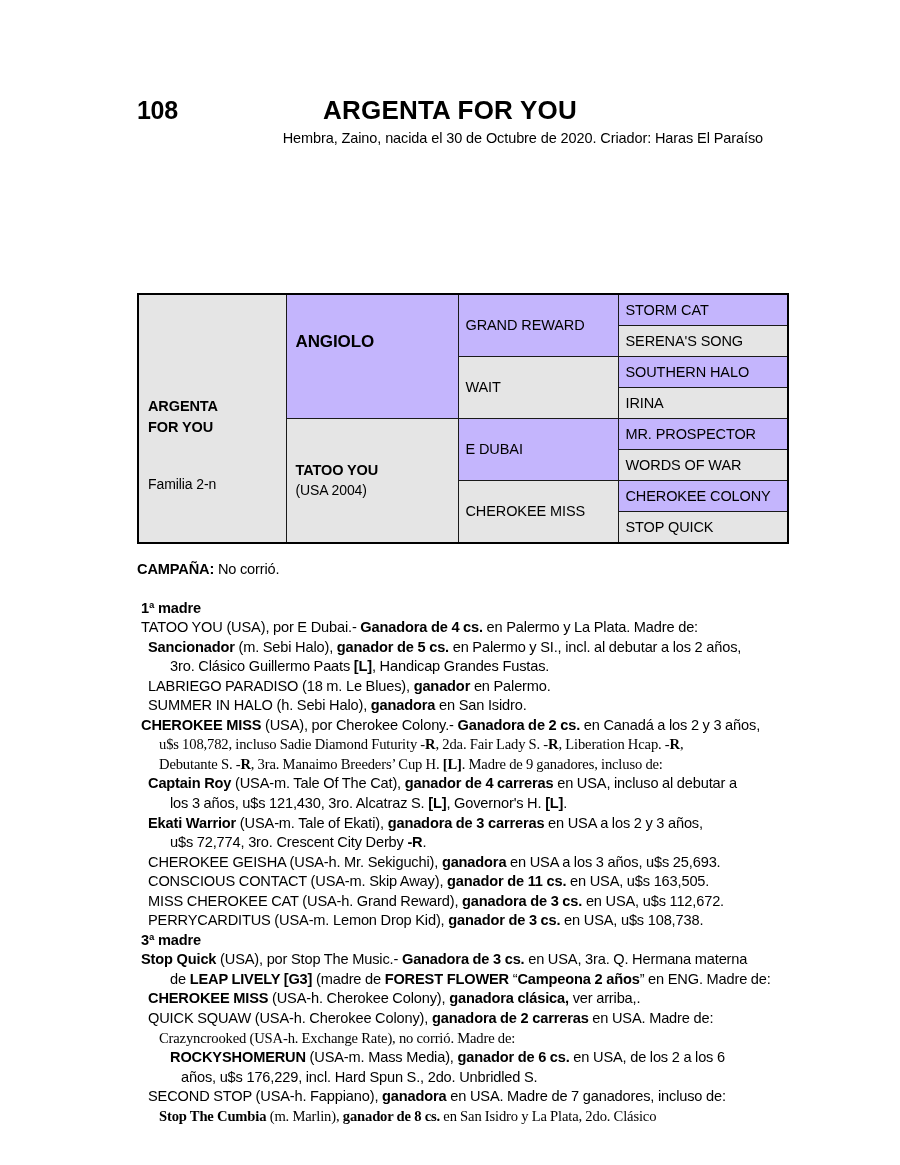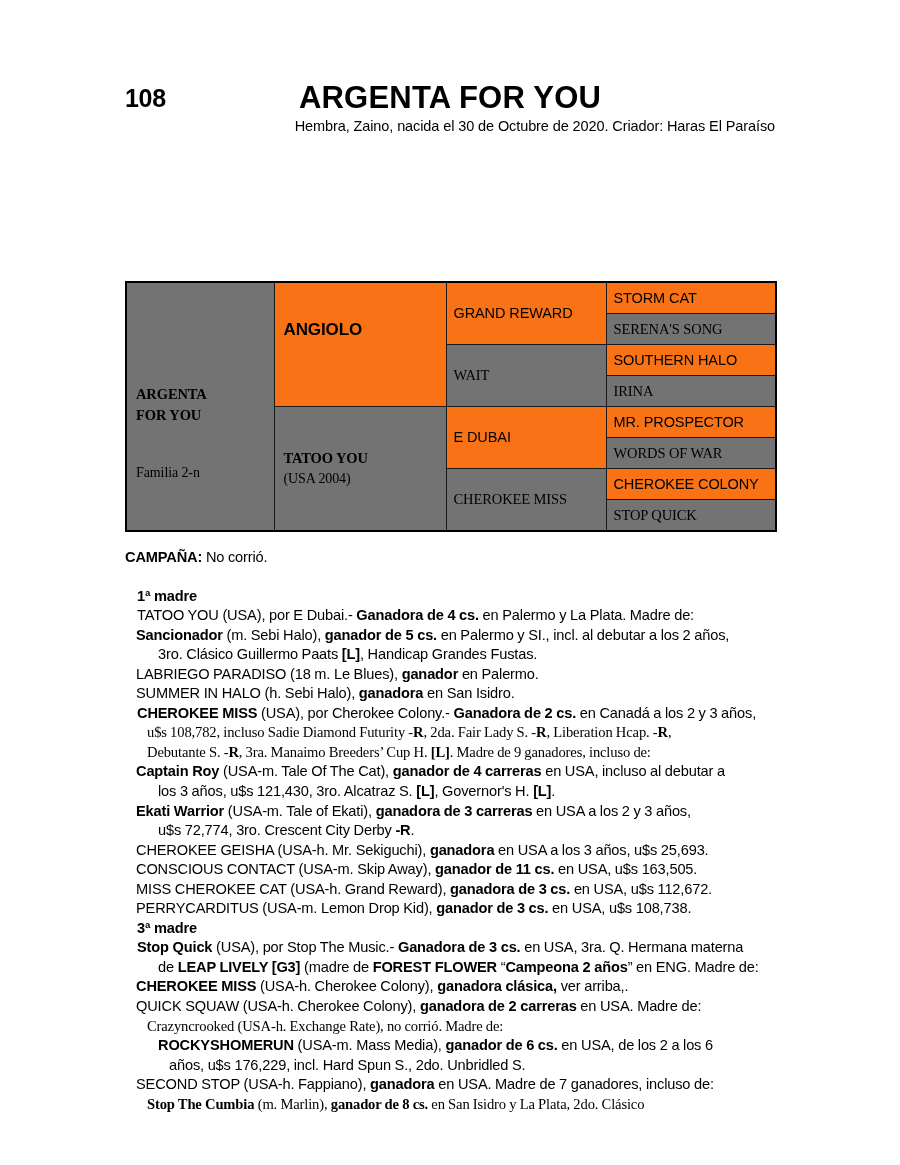--- a/index.html
+++ b/index.html
@@ -12,21 +12,21 @@
     height: 1165px;
     font-family: "Liberation Sans", sans-serif;
     color: #000000;
     -webkit-font-smoothing: antialiased;
   }
   .page {
     position: relative;
     width: 900px;
     height: 1165px;
     box-sizing: border-box;
-    padding: 0;
+    padding: 12px;
     overflow: hidden;
   }
 
   
   .header {
     position: relative;
     margin: 0 125px 0 125px;
     padding-top: 84px;
     height: 56px;
   }
@@ -38,21 +38,21 @@
     font-weight: bold;
     letter-spacing: -0.3px;
     line-height: 28px;
   }
   .horse-name {
     position: absolute;
     left: 0;
     right: 0;
     top: 84px;
     text-align: center;
-    font-size: 31px;
+    font-size: 26px;
     font-weight: bold;
     line-height: 28px;
     letter-spacing: 0.2px;
   }
   .subtitle {
     position: absolute;
     left: 0;
     right: 0;
     top: 117px;
     text-align: right;
@@ -75,22 +75,22 @@
   table.ped td {
     border: 1px solid #1a1a1a;
     padding: 0 7px;
     vertical-align: middle;
     font-size: 14.5px;
     line-height: 17px;
     letter-spacing: -0.1px;
     height: 30px;
     overflow: hidden;
   }
-  td.shade { background: #f97316; }
-  td.white { background: #737373; font-family: Liberation Serif, serif; }
+  td.shade { background: #c4b5fd; }
+  td.white { background: #e5e5e5; }
   .col-self  { width: 148px; }
   .col-sire  { width: 172px; }
   .col-gp    { width: 160px; }
   .col-ggp   { width: 170px; }
 
   .self-cell {
     position: relative;
     padding: 0 !important;
     height: 160px;
   }
@@ -168,21 +168,21 @@
     width: 670px;
     font-size: 14.6px;
     line-height: 19.55px;
     letter-spacing: -0.15px;
   }
   .ln {
     white-space: pre-wrap;
     word-spacing: -0.2px;
   }
   .ln.bold { font-weight: bold; }
-  .i0 { margin-left: 12px; }
+  .i0 { margin-left: 4px; }
   .i1 { margin-left: 11px; }
   .i2 { margin-left: 22px; font-family: Liberation Serif, serif; }
   .i3 { margin-left: 33px; }
   .i4 { margin-left: 44px; }
   .gap-campana { height: 19px; }
   b { font-weight: bold; }
 </style>
 </head>
 <body>
 

